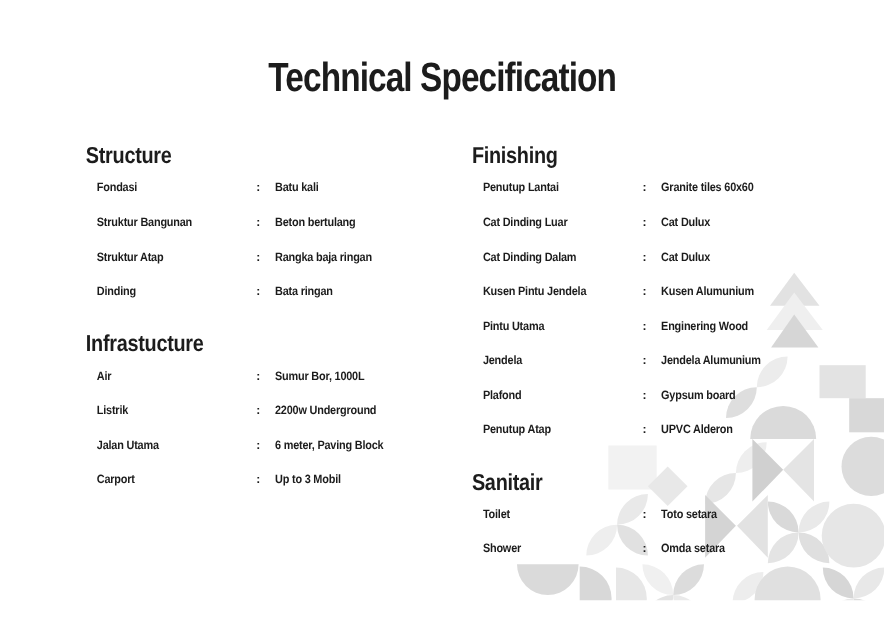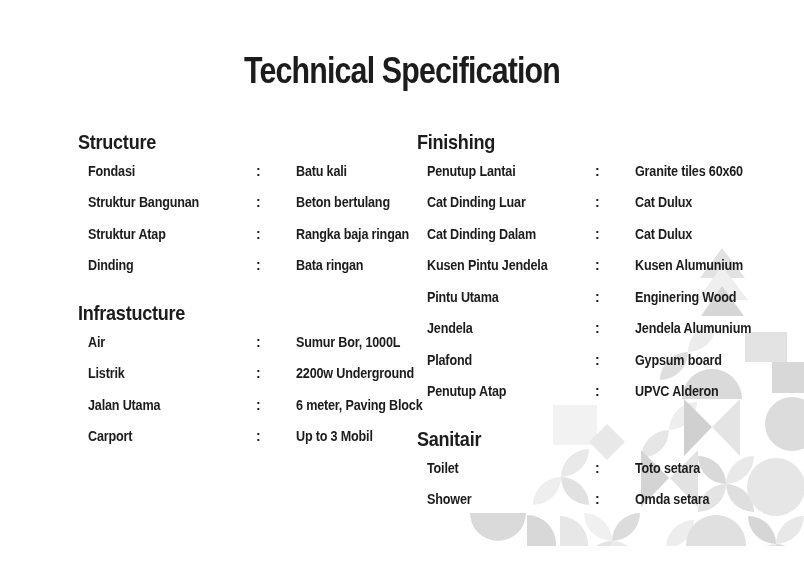--- a/index.html
+++ b/index.html
@@ -36,44 +36,43 @@
     transform-origin: 50% 50%;
     z-index: 2;
     white-space: nowrap;
   }
   .col {
     position: absolute;
     top: 131px;
     z-index: 2;
   }
   .col-left  { left: 78px;  width: 335px; }
-  .col-right { left: 417px; width: 360px; }
+  .col-right { left: 429px; width: 360px; }
   .section + .section { margin-top: 21px; }
   .section-heading {
     margin: 0;
     font-size: 21px;
     font-weight: bold;
     line-height: 22px;
     letter-spacing: -0.3px;
     transform: scaleX(0.86);
     transform-origin: 0 50%;
     white-space: nowrap;
   }
   .rows {
     margin-top: 2px;
     padding-left: 10px;
   }
   .spec-row {
     display: flex;
     align-items: center;
     height: 31.5px;
-    font-size: 14px;
+    font-size: 11px;
     font-weight: bold;
     letter-spacing: -0.2px;
-    gap: 23px;
   }
   .spec-row .label {
     flex: none;
     width: 145px;
     transform: scaleX(0.9);
     transform-origin: 0 50%;
     white-space: nowrap;
   }
   .spec-row .colon {
     flex: none;

